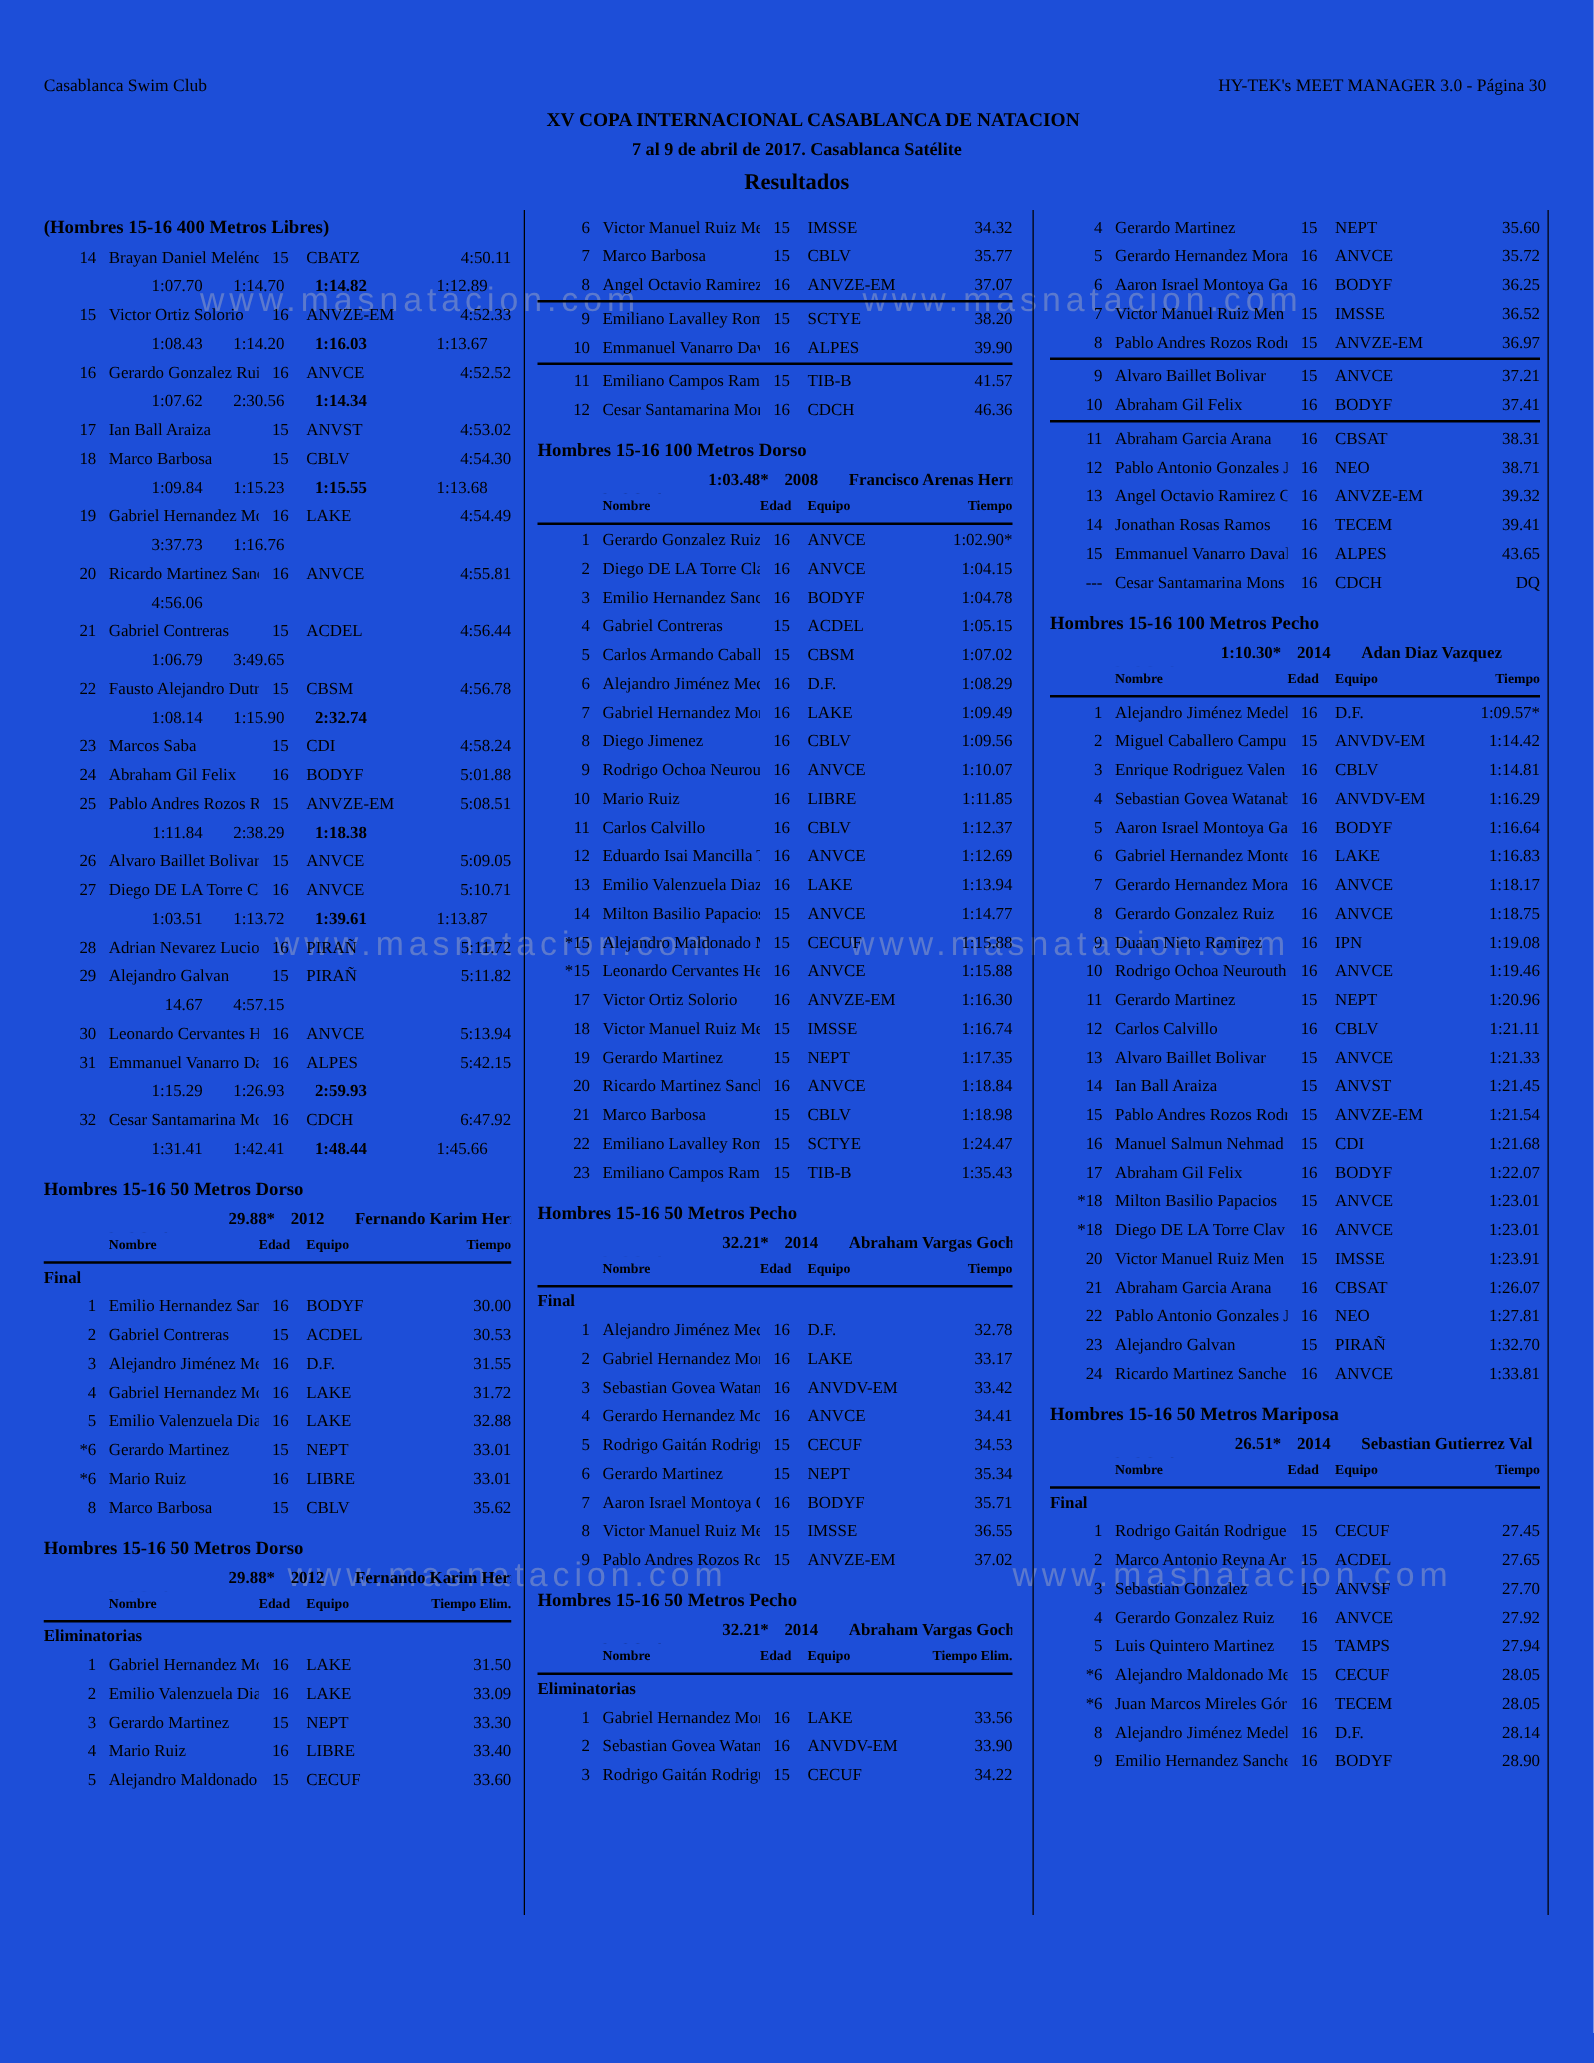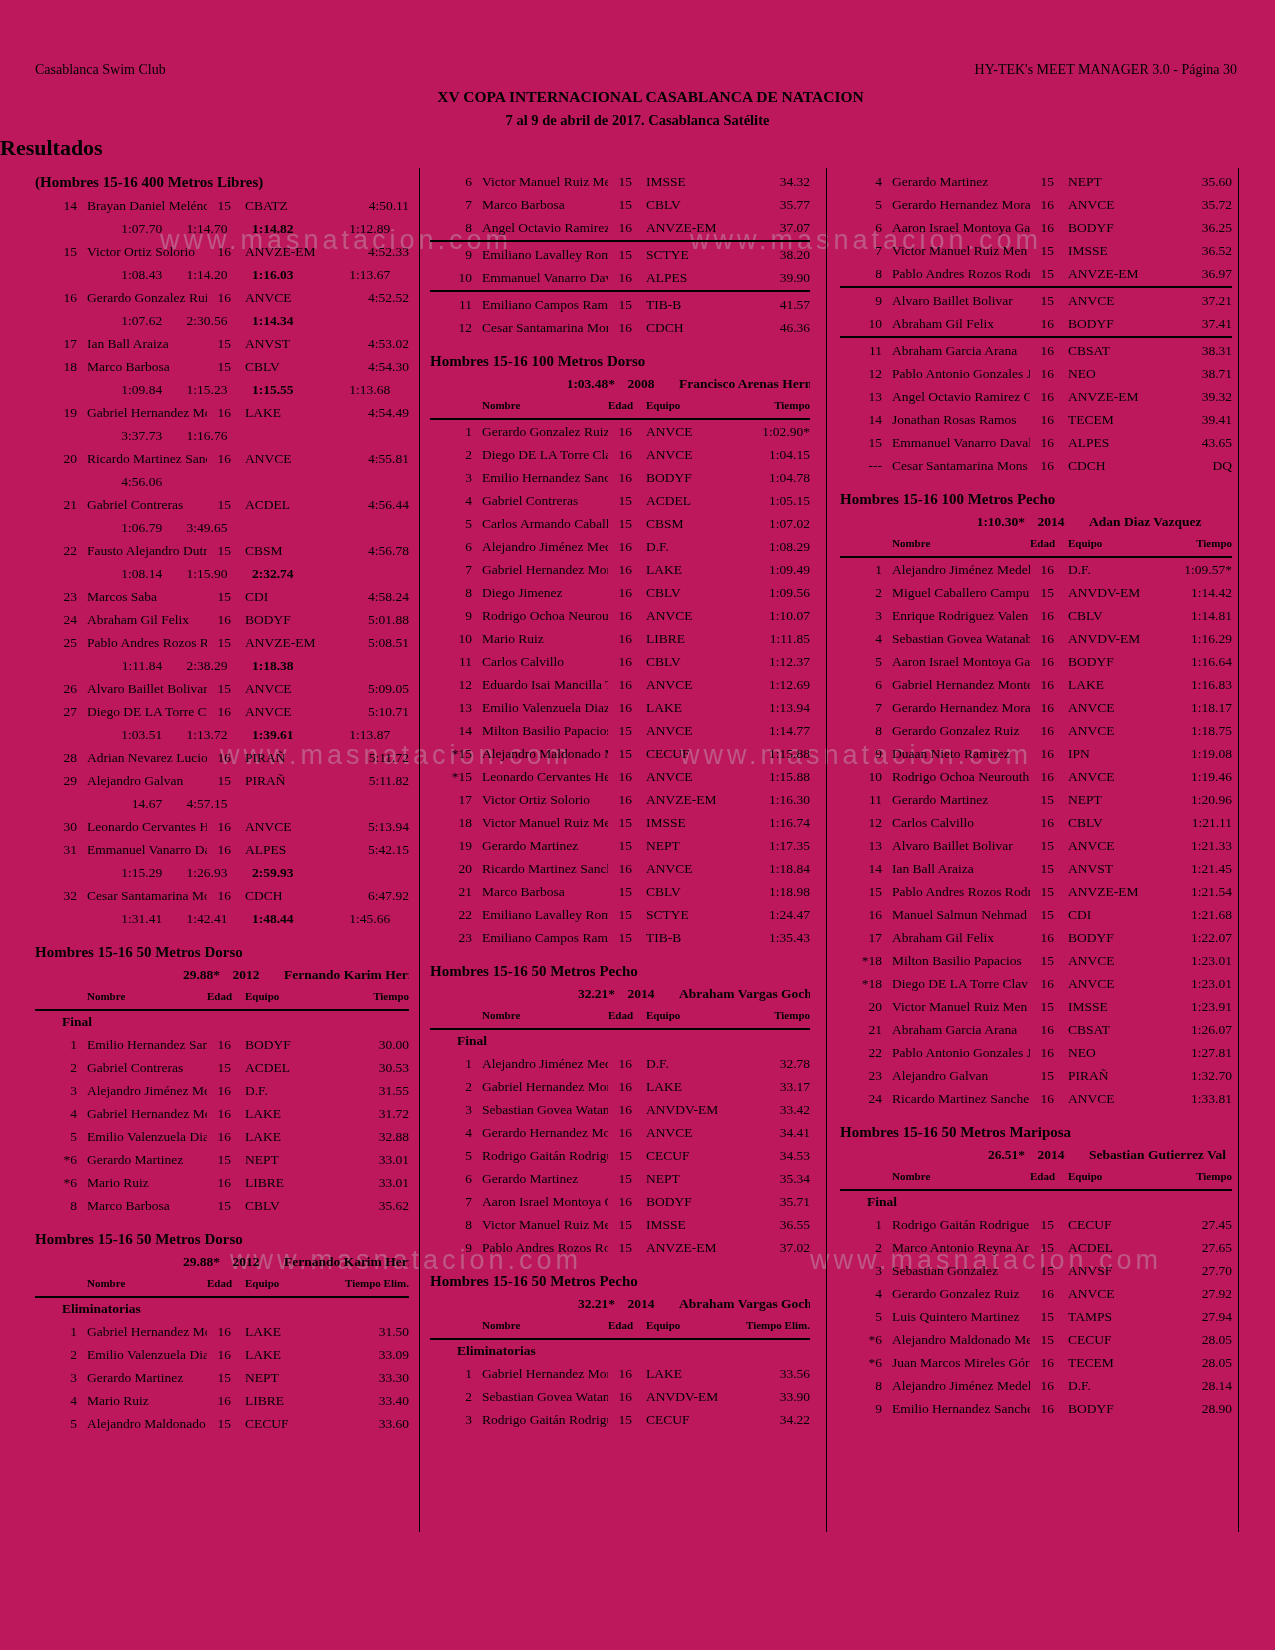--- a/index.html
+++ b/index.html
@@ -1,38 +1,38 @@
 <!DOCTYPE html>
 <html><head>
 <meta charset="utf-8">
 <style>
   html,body{margin:0;padding:0;background:#fff;}
-  .page{position:relative;width:1275px;height:1650px;background:#be185d;overflow:hidden;
+  .page{position:relative;width:1275px;height:1650px;background:#1d4ed8;overflow:hidden;
         font-family:"Liberation Serif", serif;color:#000;}
   .hdr-club{position:absolute;left:35px;top:62px;font-size:14px;}
   .hdr-manager{position:absolute;right:38px;top:62px;font-size:14px;}
   .hdr-title{position:absolute;left:13px;top:88px;width:100%;text-align:center;font-size:15.5px;font-weight:bold;}
   .hdr-subtitle{position:absolute;left:0;top:112px;width:100%;text-align:center;font-size:14.5px;font-weight:bold;}
-  .hdr-results{position:absolute;left:0;top:135px;width:100%;text-align:left;font-size:22px;font-weight:bold;}
+  .hdr-results{position:absolute;left:0;top:135px;width:100%;text-align:center;font-size:18px;font-weight:bold;}
   .col{position:absolute;top:170px;}
   .col1{left:35px;width:374px;}
   .col2{left:430px;width:380px;}
   .col3{left:840px;width:392px;}
   .divider{position:absolute;top:168px;height:1364px;width:1px;background:#000;}
   .d1{left:419px;} .d2{left:826px;} .d3{left:1238px;}
   .event-title{font-size:15px;font-weight:bold;height:24px;line-height:24px;white-space:nowrap;overflow:hidden;}
   .block-gap{margin-top:10px;}
   .rec-line{display:flex;height:22px;line-height:22px;font-weight:bold;font-size:13.5px;white-space:nowrap;overflow:hidden;}
   .rec-label{margin-left:30px;margin-top:16px;}
   .rec-time{width:78px;text-align:right;}
   .rec-year{width:52px;text-align:center;}
   .rec-holder{flex:1;margin-left:12px;overflow:hidden;}
   .hdr-row{display:flex;height:23px;line-height:21px;font-weight:bold;font-size:11px;
            border-bottom:2px solid #000;}
-  .round-label{height:22px;line-height:22px;font-weight:bold;font-size:13.5px;margin-left:27px;}
+  .round-label{height:22px;line-height:22px;font-weight:bold;font-size:13.5px;}
   .row{display:flex;height:23px;line-height:23px;font-size:13.5px;}
   .c-place{width:42px;text-align:right;white-space:nowrap;}
   .c-name{flex:1;margin-left:10px;white-space:nowrap;overflow:hidden;}
   .c-age{width:24px;text-align:right;white-space:nowrap;}
   .c-team{width:94px;margin-left:14px;white-space:nowrap;overflow:hidden;}
   .c-time{width:70px;text-align:right;white-space:nowrap;}
   .splits{display:flex;height:23px;line-height:23px;font-size:13.5px;}
   .c-s1{width:34%;text-align:right;} .c-s2{width:24%;text-align:center;}
   .c-s3{width:21%;font-weight:bold;} .c-s4{width:21%;text-align:center;}
   .cutoff{height:0;border-top:2px solid #000;margin:1px 0;}

